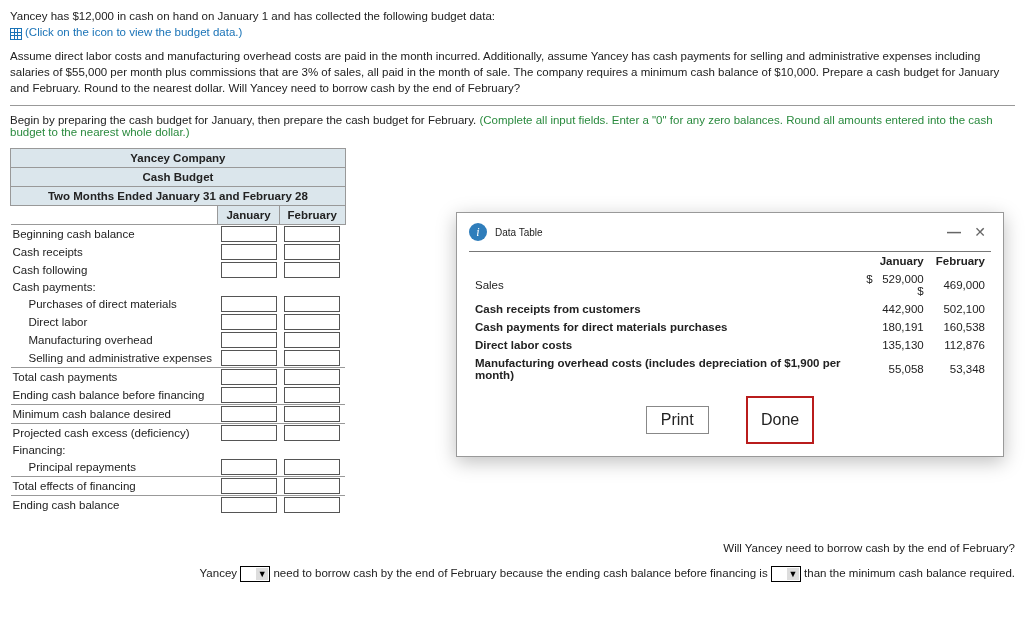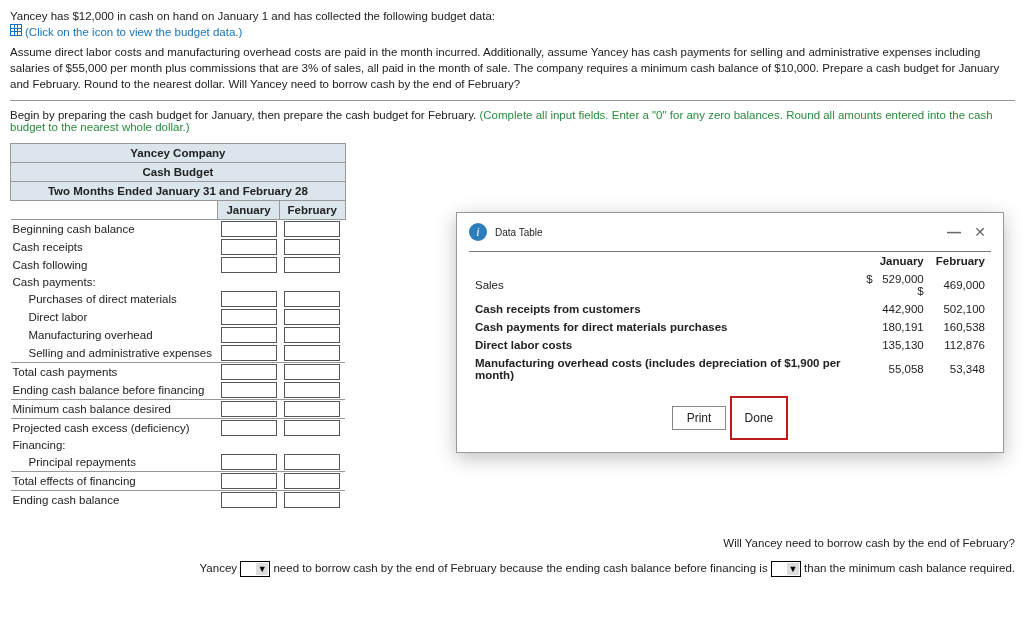--- a/index.html
+++ b/index.html
@@ -1,18 +1,18 @@
 <!DOCTYPE html>
 <html><head>
 <meta charset="utf-8">
 <style>
   * { box-sizing: border-box; }
   body { font-family: Arial, sans-serif; font-size: 11.5px; color: #222; margin: 0; padding: 8px 10px; background: #fff; }
   .intro { margin-bottom: 8px; line-height: 1.4; }
-  .icon-link { color: #1a73b7; display: inline-flex; align-items: flex-start; }
+  .icon-link { color: #1a73b7; display: inline-flex; align-items: flex-end; }
   .grid-icon { display:inline-block; width:12px; height:12px; margin-right:3px; position:relative; border:1px solid #1a73b7; }
   .grid-icon::before, .grid-icon::after { content:''; position:absolute; background:#1a73b7; }
   .grid-icon::before { top:3px; left:0; right:0; height:1px; box-shadow:0 3px 0 #1a73b7; }
   .grid-icon::after { left:3px; top:0; bottom:0; width:1px; box-shadow:3px 0 0 #1a73b7; }
   hr.sep { border:none; border-top:1px solid #999; margin:6px 0; }
   .instr { margin: 8px 0 10px; }
   .green { color: #2a8a3e; }
 
   .budget { border-collapse: collapse; }
   .budget .hdr { background:#dbe6ec; font-weight:bold; text-align:center; padding:3px 6px; border:1px solid #999; }
@@ -30,21 +30,21 @@
   .win-btn { width:22px; height:16px; display:inline-flex; align-items:center; justify-content:center; color:#666; font-size:14px; margin-left:4px; cursor:pointer; }
 
   .data-table { width:100%; border-collapse:collapse; font-size:11.5px; }
   .data-table td, .data-table th { padding:3px 6px; }
   .data-table th { font-weight:bold; text-align:right; border-top:1px solid #777; }
   .data-table th:first-child { text-align:left; }
   .data-table .num { text-align:right; }
   .data-table .rowline td { }
   .data-table .bold td:first-child { font-weight:bold; }
   .dialog-ft { text-align:center; padding-top:12px; }
-  .btn { display:inline-block; padding:4px 14px; border:1px solid #888; background:#fff; font-size:12px; margin:0 0; cursor:pointer; }
+  .btn { display:inline-block; padding:4px 14px; border:1px solid #888; background:#fff; font-size:16px; margin:0 17px; cursor:pointer; }
   .btn.primary { border:2px solid #b91c1c; padding:13px 13px; }
 
   .q2 { margin-top:28px;text-align:right; }
   .inline-sel { display:inline-block; border:1px solid #000; width:30px; height:16px; vertical-align:middle; position:relative; background:#fff; }
   .inline-sel::after { content:'▼'; position:absolute; right:1px; top:1px; font-size:9px; background:#ddd; width:12px; text-align:center; line-height:12px; color:#000;}
 </style>
 </head>
 <body>
 
 <div class="intro">

